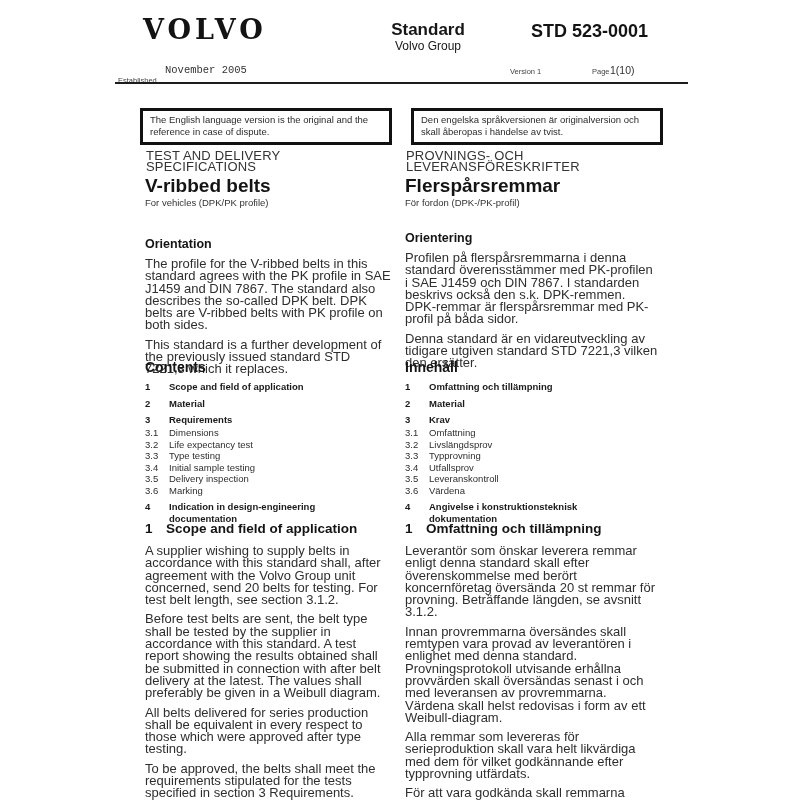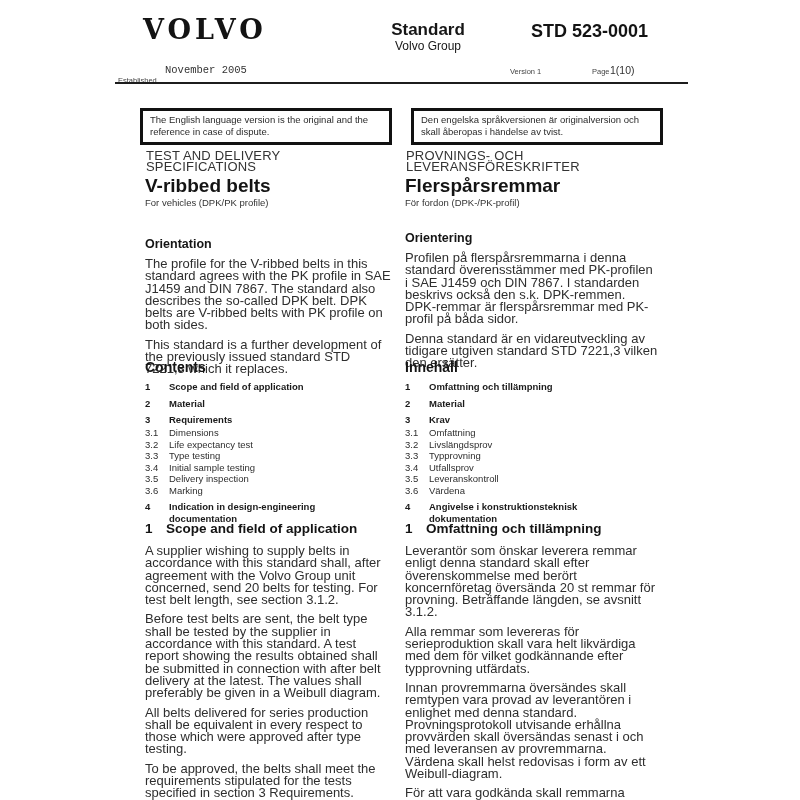--- a/index.html
+++ b/index.html
@@ -211,18 +211,18 @@
     <p>Before test belts are sent, the belt type shall be tested by the supplier in accordance with this standard. A test report showing the results obtained shall be submitted in connection with after belt delivery at the latest. The values shall preferably be given in a Weibull diagram.</p>
     <p>All belts delivered for series production shall be equivalent in every respect to those which were ap­proved after type testing.</p>
     <p>To be approved, the belts shall meet the requirements stipulated for the tests specified in section 3 Require­ments.</p>
   </div>
   <div class="blk col-sv body-text" style="top:521px">
     <div class="sec-head">
       <span class="num">1</span>
       <span>Omfattning och tillämpning</span>
     </div>
     <p>Leverantör som önskar leverera remmar enligt denna standard skall efter överenskommelse med berört koncernföretag översända 20 st remmar för provning. Beträffande längden, se avsnitt 3.1.2.</p>
+    <p>Innan provremmarna översändes skall remtypen vara provad av leverantören i enlighet med denna standard. Provningsprotokoll utvisande erhållna provvärden skall översändas senast i och med leveransen av provremmarna. Värdena skall helst redovisas i form av ett Weibull-diagram.</p>
     <p>Alla remmar som levereras för serieproduktion skall vara helt likvärdiga med dem för vilket godkännande efter typprovning utfärdats.</p>
-    <p>Innan provremmarna översändes skall remtypen vara provad av leverantören i enlighet med denna standard. Provningsprotokoll utvisande erhållna provvärden skall översändas senast i och med leveransen av provremmarna. Värdena skall helst redovisas i form av ett Weibull-diagram.</p>
     <p>För att vara godkända skall remmarna uppfylla kraven för de prov som anges i avsnitt 8 Krav.</p>
   </div>
 
 </div>
 
 </body></html>

